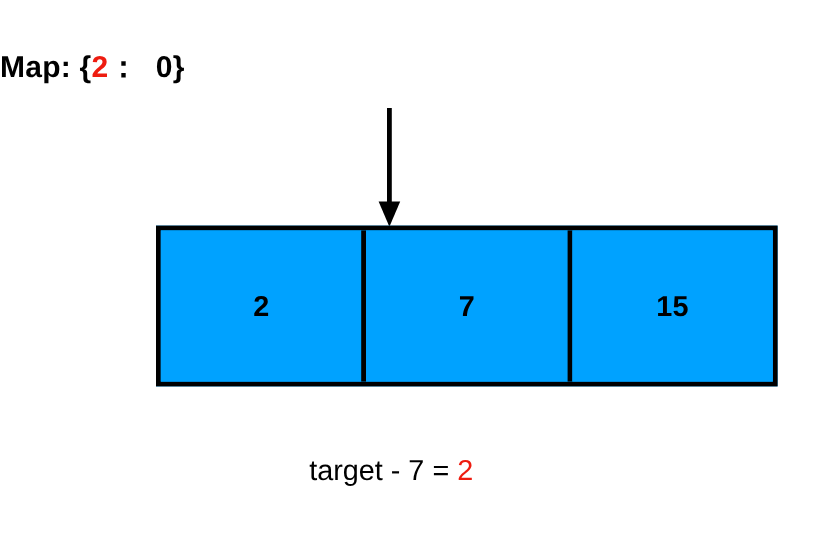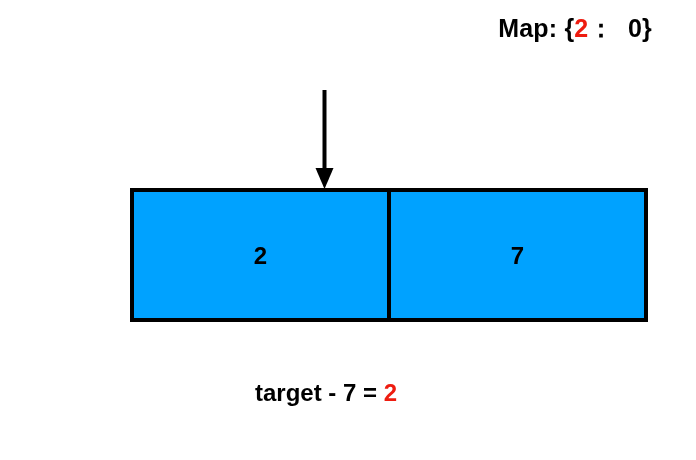--- a/index.html
+++ b/index.html
@@ -16,23 +16,23 @@
   #canvas {
     position: relative;
     width: 696px;
     height: 460px;
   }
 
   
   .map-label {
     position: absolute;
     left: 0;
-    top: 12px;
+    top: 39px;
     width: 652px;
-    text-align: right;
+    text-align: left;
     font-size: 25px;
     font-weight: bold;
     color: #000000;
     letter-spacing: 0.2px;
     white-space: pre;
   }
   .map-label .key {
     color: #ee1c10;
   }
   .map-label .sep {
@@ -82,21 +82,21 @@
   }
 
   
   .equation {
     position: absolute;
     left: 0;
     top: 379px;
     width: 652px;
     text-align: center;
     font-size: 24px;
-    font-weight: bold;
+    font-weight: normal;
     color: #000000;
     white-space: pre;
   }
   .equation .result {
     color: #ee1c10;
   }
 </style>
 </head>
 <body>
 
@@ -109,17 +109,20 @@
     <polygon points="14.5,101 5.5,80 23.5,80" fill="#000000"></polygon>
   </svg>
 
   <div class="array">
     <div class="cell">
       <span class="cell-value">2</span>
     </div>
     <div class="cell">
       <span class="cell-value">7</span>
     </div>
+    <div class="cell">
+      <span class="cell-value">15</span>
+    </div>
   </div>
 
   <div class="equation"><span>target - 7 = </span><span class="result">2</span></div>
 
 </div>
 
 </body></html>

